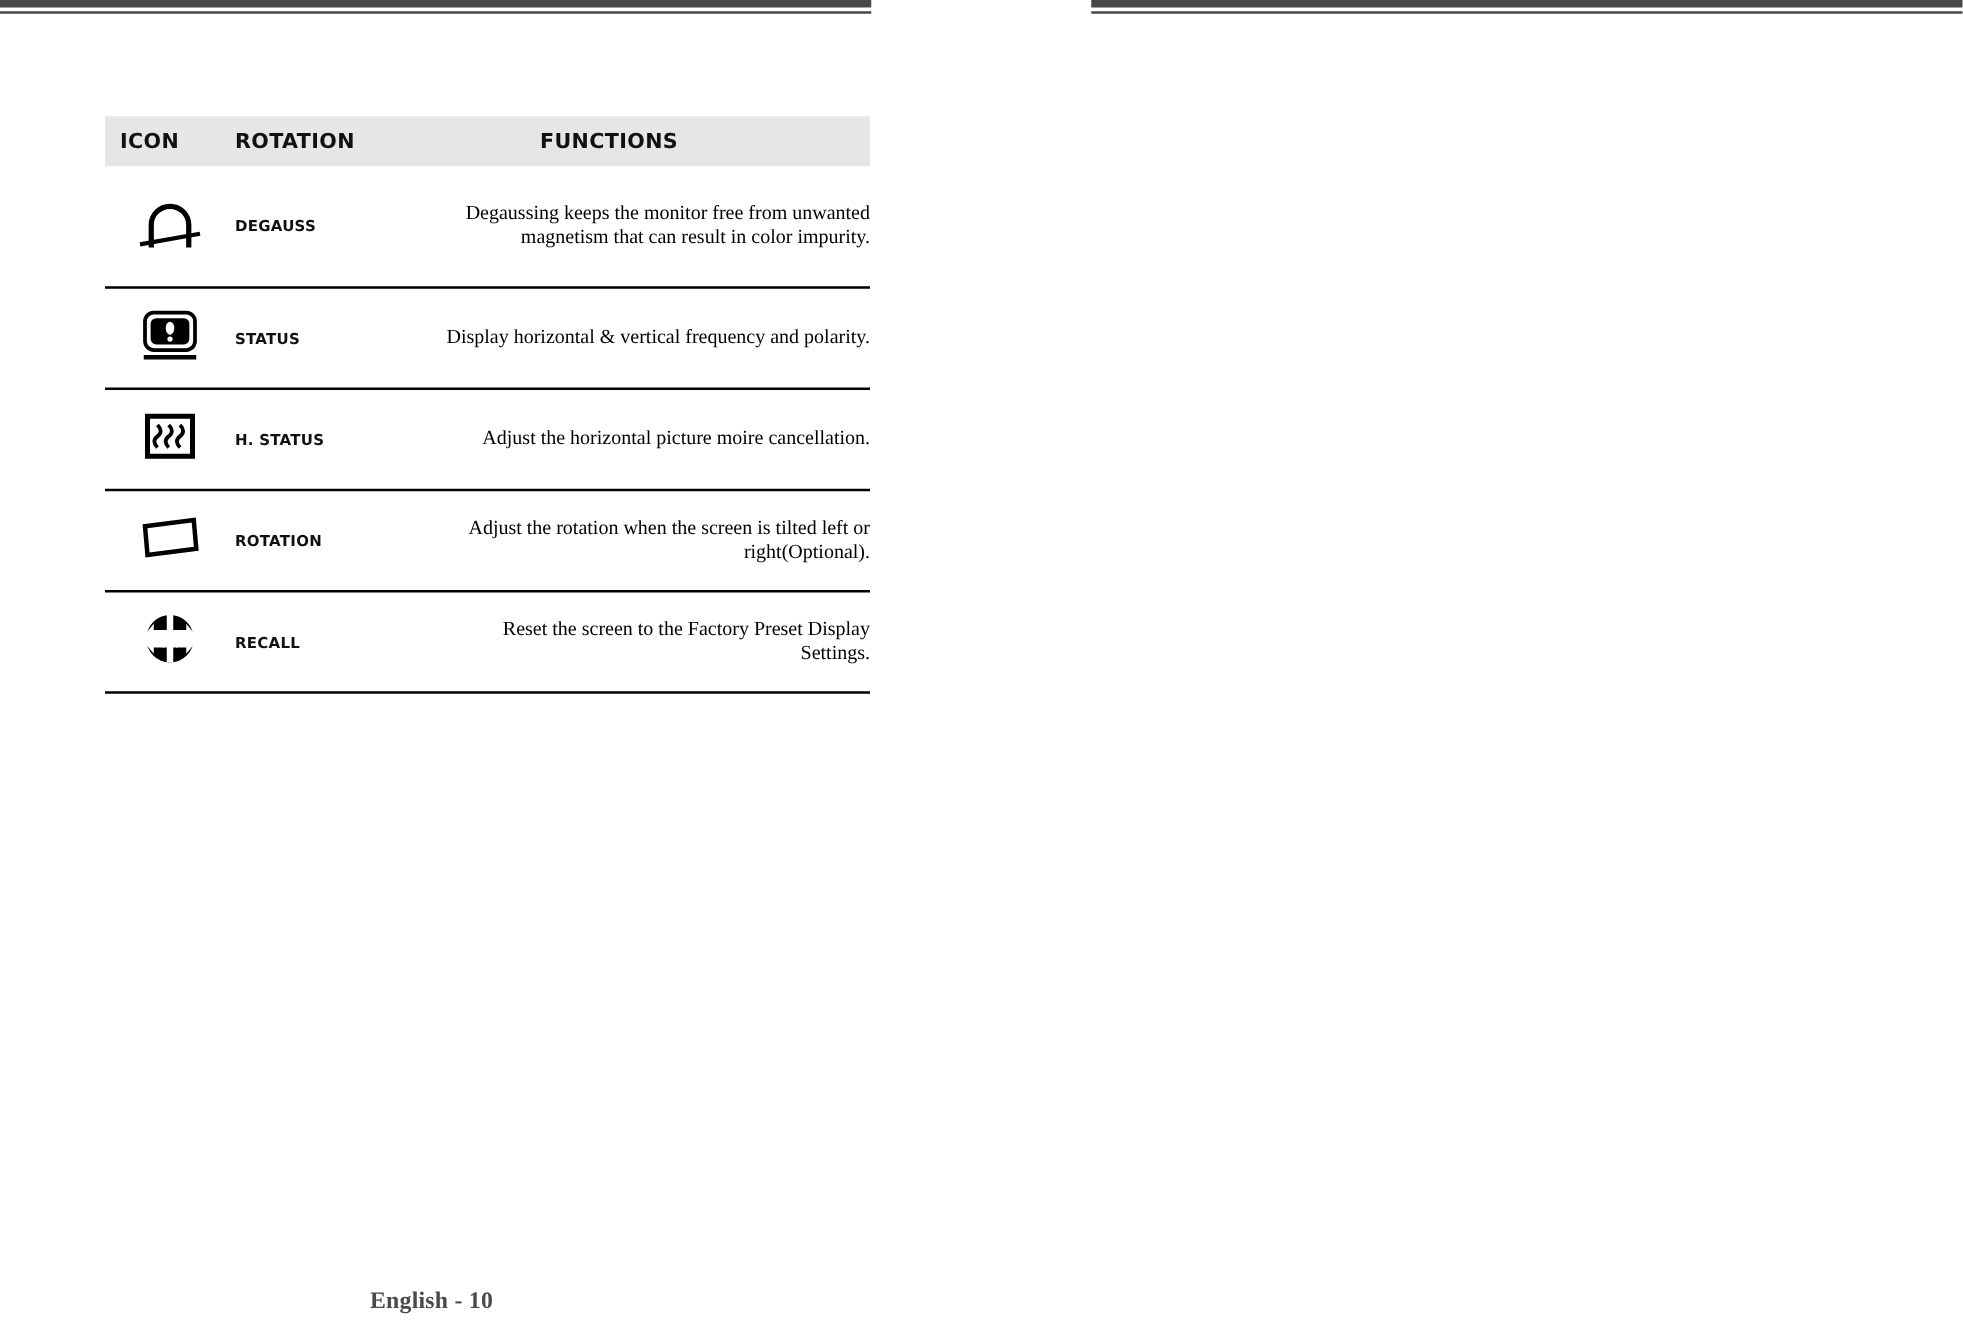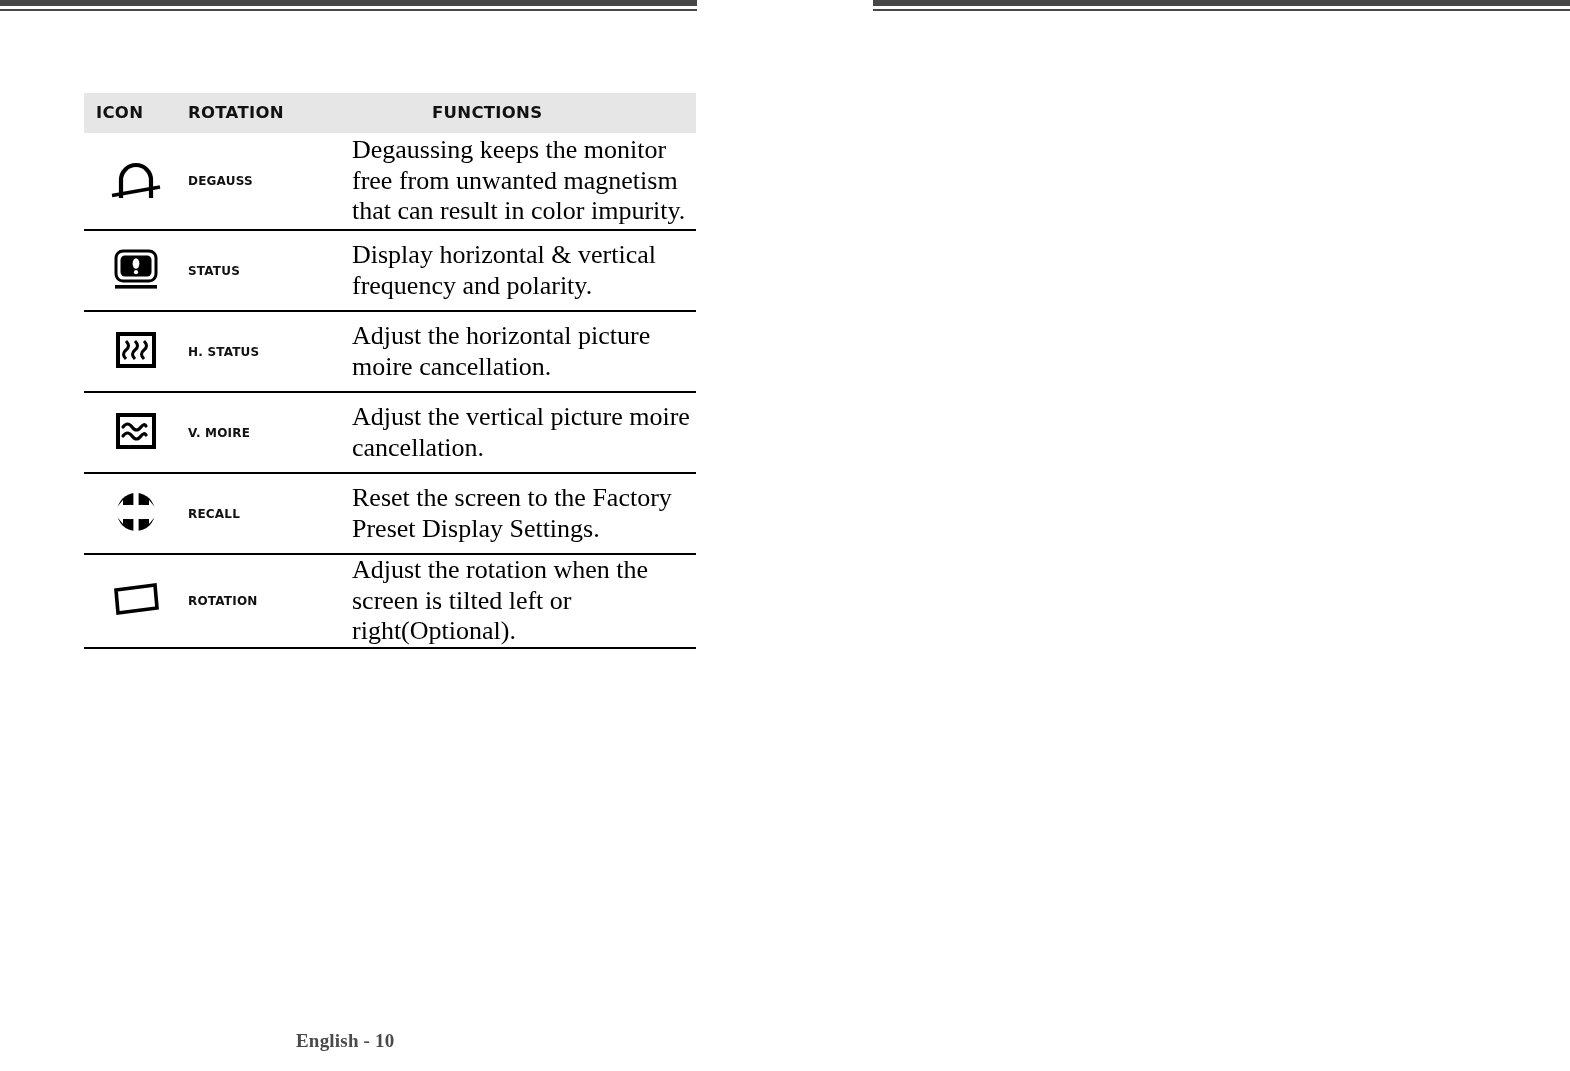--- a/index.html
+++ b/index.html
@@ -88,25 +88,26 @@
     width: 164px;
     font-family: "DejaVu Sans", "Liberation Sans", sans-serif;
     font-weight: bold;
     font-size: 12px;
     letter-spacing: .2px;
     color: #111;
     white-space: nowrap;
   }
   td.cell-function {
     font-family: "Liberation Serif", "DejaVu Serif", serif;
-    font-size: 26px;
+    font-size: 16px;
     line-height: 1.18;
     color: #000;
     padding-left: 14px;
     padding-right: 12px;
+    text-align: right;
   }
   tr.row-tall td { height: 96px; }
 
   .icon-wrap {
     display: inline-block;
     width: 58px;
     height: 50px;
     line-height: 0;
   }
 </style>
@@ -169,63 +170,50 @@
                 <path d="M19 16 q5 5 0 9 q-5 4 0 9" fill="none" stroke="#000" stroke-width="3.1"></path>
                 <path d="M28 16 q5 5 0 9 q-5 4 0 9" fill="none" stroke="#000" stroke-width="3.1"></path>
                 <path d="M37 16 q5 5 0 9 q-5 4 0 9" fill="none" stroke="#000" stroke-width="3.1"></path>
               </svg>
             </span>
           </td>
           <td class="cell-control">H. STATUS</td>
           <td class="cell-function">Adjust the horizontal picture moire cancellation.</td>
         </tr>
 
-        <tr>
-          <td class="cell-icon">
-            <span class="icon-wrap">
-              <svg viewBox="0 0 58 50" width="58" height="50" aria-hidden="true">
-                <rect x="11" y="9" width="36" height="32" fill="none" stroke="#000" stroke-width="4"></rect>
-                <path d="M16 21 q4.5 -6 9 0 q4.5 6 9 0 q3 -4 5 -1" fill="none" stroke="#000" stroke-width="3.2" stroke-linecap="round"></path>
-                <path d="M16 30 q4.5 -6 9 0 q4.5 6 9 0 q3 -4 5 -1" fill="none" stroke="#000" stroke-width="3.2" stroke-linecap="round"></path>
-              </svg>
-            </span>
-          </td>
-          <td class="cell-control">V. MOIRE</td>
-          <td class="cell-function">Adjust the vertical picture moire cancellation.</td>
+
+        <tr>
+          <td class="cell-icon">
+            <span class="icon-wrap">
+              <svg viewBox="0 0 58 50" width="58" height="50" aria-hidden="true">
+                <polygon points="9,16 48,11 50,34 11,39" fill="none" stroke="#000" stroke-width="3.6"></polygon>
+              </svg>
+            </span>
+          </td>
+          <td class="cell-control">ROTATION</td>
+          <td class="cell-function">Adjust the rotation when the screen is tilted left or right(Optional).</td>
         </tr>
 
         <tr>
           <td class="cell-icon">
             <span class="icon-wrap">
               <svg viewBox="0 0 58 50" width="58" height="50" aria-hidden="true">
                 <circle cx="29" cy="25" r="19" fill="#000"></circle>
                 <path d="M29 7 L29 18 L16 18 L16 13 L6 25 L16 37 L16 32 L29 32 L29 43
                          L29 32 L42 32 L42 37 L52 25 L42 13 L42 18 L29 18 Z" fill="#fff" transform="translate(0,0) scale(1)"></path>
                 <path d="M15.5 25 L24 17.5 L24 22.2 L34 22.2 L34 27.8 L24 27.8 L24 32.5 Z" fill="#fff"></path>
                 <path d="M42.5 25 L34 17.5 L34 22.2 L24 22.2 L24 27.8 L34 27.8 L34 32.5 Z" fill="#fff"></path>
                 <rect x="26.4" y="6" width="5.2" height="38" fill="#fff"></rect>
               </svg>
             </span>
           </td>
           <td class="cell-control">RECALL</td>
           <td class="cell-function">Reset the screen to the Factory Preset Display Settings.</td>
         </tr>
 
-        <tr>
-          <td class="cell-icon">
-            <span class="icon-wrap">
-              <svg viewBox="0 0 58 50" width="58" height="50" aria-hidden="true">
-                <polygon points="9,16 48,11 50,34 11,39" fill="none" stroke="#000" stroke-width="3.6"></polygon>
-              </svg>
-            </span>
-          </td>
-          <td class="cell-control">ROTATION</td>
-          <td class="cell-function">Adjust the rotation when the screen is tilted left or right(Optional).</td>
-        </tr>
-
       </tbody>
     </table>
 
     <div class="footer footer-left">English - 10</div>
   </div>
 
   <div class="page page-right">
 
     
 

